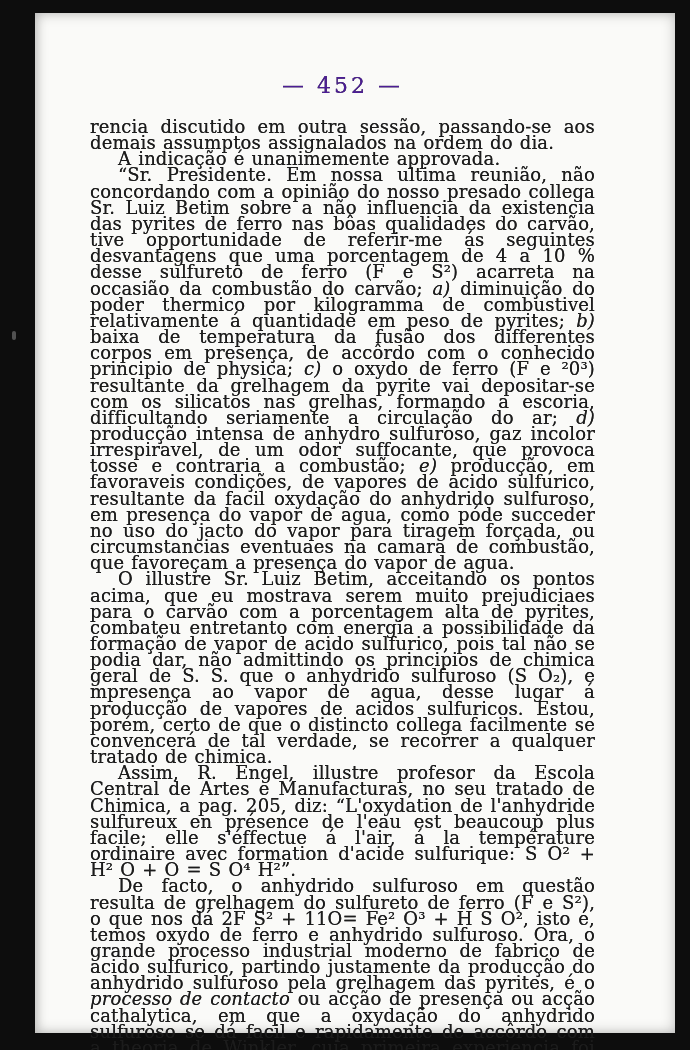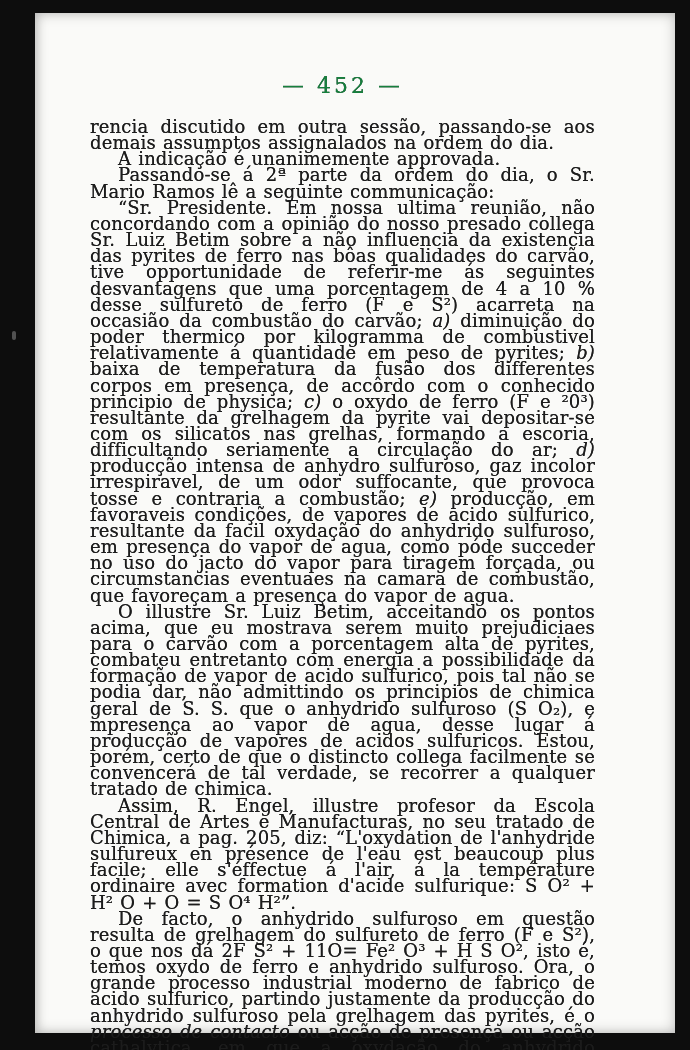--- a/index.html
+++ b/index.html
@@ -37,21 +37,21 @@
     box-shadow: inset 0 0 14px rgba(0,0,0,0.22), inset 3px 0 8px rgba(0,0,0,0.10);
     color: var(--ink);
   }
   .page-number {
     margin-top: 60px;
     width: 505px;
     margin-left: 55px;
     text-align: center;
     font-size: 22px;
     letter-spacing: 3px;
-    color: #15803d;
+    color: #4c1d95;
     text-shadow: 0 0 0.6px rgba(20,20,20,0.85);
   }
   .page-body {
     margin-top: 21px;
     margin-left: 55px;
     width: 505px;
     font-size: 18px;
     line-height: 16.15px;
     text-align: justify;
     letter-spacing: 0.15px;
@@ -64,20 +64,19 @@
 </head>
 <body>
 
 <div class="scan">
   <div class="speck"></div>
   <div class="paper">
     <div class="page-number">— 452 —</div>
     <div class="page-body">
         <p class=""><span>rencia discutido em outra sessão, passando-se aos demais assumptos assignalados na ordem do dia.</span></p>
         <p class="indent"><span>A indicação é unanimemente approvada.</span></p>
-        <p class="indent"><span>Passando-se á 2ª parte da ordem do dia, o Sr. Mario Ramos lê a seguinte communicação:</span></p>
         <p class="indent"><span>“Sr. Presidente. Em nossa ultima reunião, não concordando com a opinião do nosso presado collega Sr. Luiz Betim sobre a não influencia da existencia das pyrites de ferro nas bôas qualidades do carvão, tive opportunidade de referir-me ás seguintes desvantagens que uma porcentagem de 4 a 10 % desse sulfureto de ferro (F e S²) acarreta na occasião da combustão do carvão; </span><i>a)</i><span> diminuição do poder thermico por kilogramma de combustivel relativamente á quantidade em peso de pyrites; </span><i>b)</i><span> baixa de temperatura da fusão dos differentes corpos em presença, de accôrdo com o conhecido principio de physica; </span><i>c)</i><span> o oxydo de ferro (F e ²0³) resultante da grelhagem da pyrite vai depositar-se com os silicatos nas grelhas, formando a escoria, difficultando seriamente a circulação do ar; </span><i>d)</i><span> producção intensa de anhydro sulfuroso, gaz incolor irrespiravel, de um odor suffocante, que provoca tosse e contraria a combustão; </span><i>e)</i><span> producção, em favoraveis condições, de vapores de acido sulfurico, resultante da facil oxydação do anhydrido sulfuroso, em presença do vapor de agua, como póde succeder no uso do jacto do vapor para tiragem forçada, ou circumstancias eventuaes na camara de combustão, que favoreçam a presença do vapor de agua.</span></p>
         <p class="indent"><span>O illustre Sr. Luiz Betim, acceitando os pontos acima, que eu mostrava serem muito prejudiciaes para o carvão com a porcentagem alta de pyrites, combateu entretanto com energia a possibilidade da formação de vapor de acido sulfurico, pois tal não se podia dar, não admittindo os principios de chimica geral de S. S. que o anhydrido sulfuroso (S O₂), e mpresença ao vapor de agua, desse lugar á producção de vapores de acidos sulfuricos. Estou, porém, certo de que o distincto collega facilmente  se convencerá de tal verdade, se recorrer a qualquer tratado de chimica.</span></p>
         <p class="indent"><span>Assim, R. Engel, illustre profesor da Escola Central de Artes e Manufacturas, no seu tratado de Chimica, a pag. 205, diz: “L'oxydation de l'anhydride sulfureux en présence de l'eau est beaucoup plus facile; elle s'éffectue á l'air, á la température ordinaire avec formation d'acide sulfurique: S O² + H² O + O = S O⁴ H²”.</span></p>
         <p class="indent"><span>De facto, o anhydrido sulfuroso em questão resulta de grelhagem do sulfureto de ferro (F e S²), o que nos dá 2F S² + 11O= Fe² O³ + H S O², isto é, temos oxydo de ferro e anhydrido sulfuroso. Ora, o grande processo industrial moderno de fabrico de acido sulfurico, partindo justamente da producção do anhydrido sulfuroso pela grelhagem das pyrites, é o </span><i>processo de contacto</i><span> ou acção de presença ou acção cathalytica, em que a oxydação do anhydrido sulfuroso se dá facil e rapidamente de accôrdo com a theoria de Winkler, cuja primeira experiencia foi feita com a esponja de platina. O Professor Ostwald, em seu tratado de Chimica inorganica, pag. 337, diz: “A platina póde ser substituida por outros materiaes cathalyticos, em particular pelo oxydo de ferro.” Mais ainda, Pierre Carré, no seu “Precis de Chimie Industriale”, falla</span></p>
       </div>
   </div>
 </div>
 
 </body></html>

